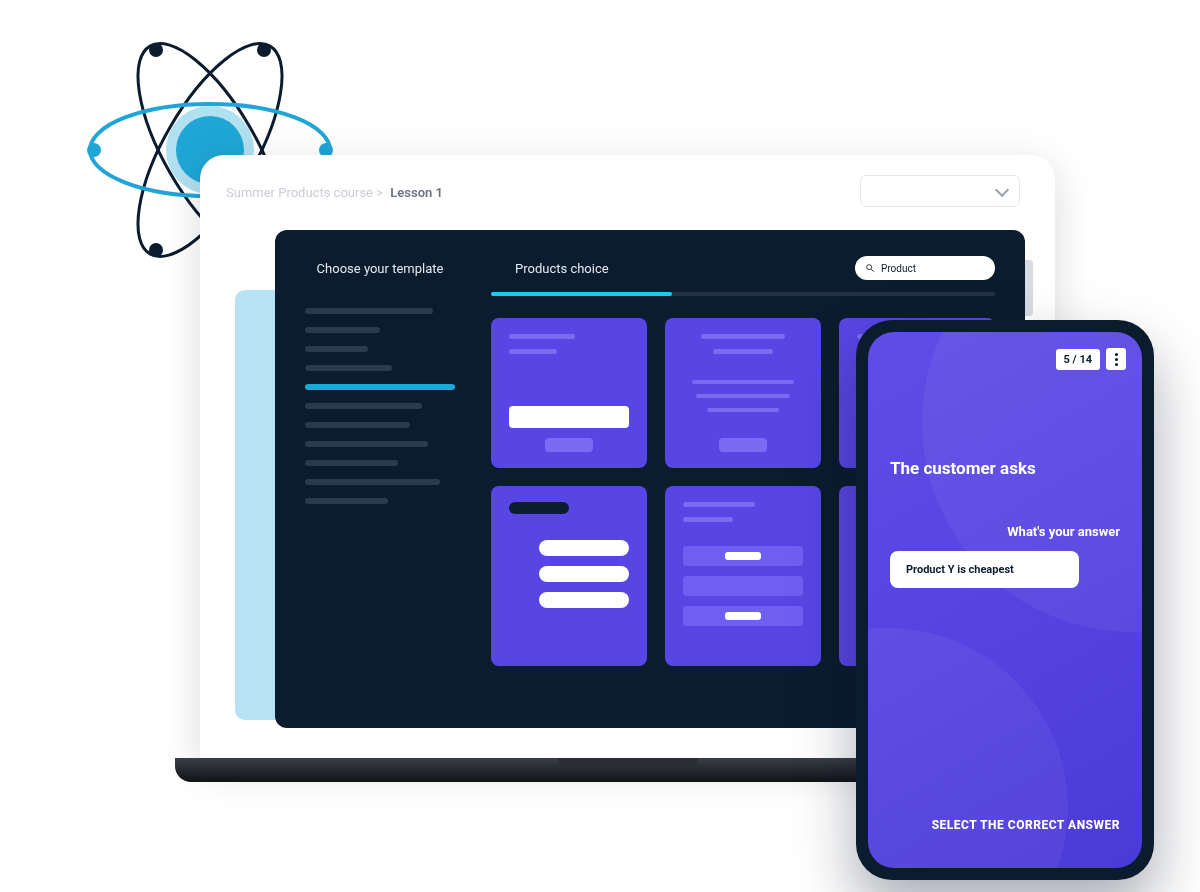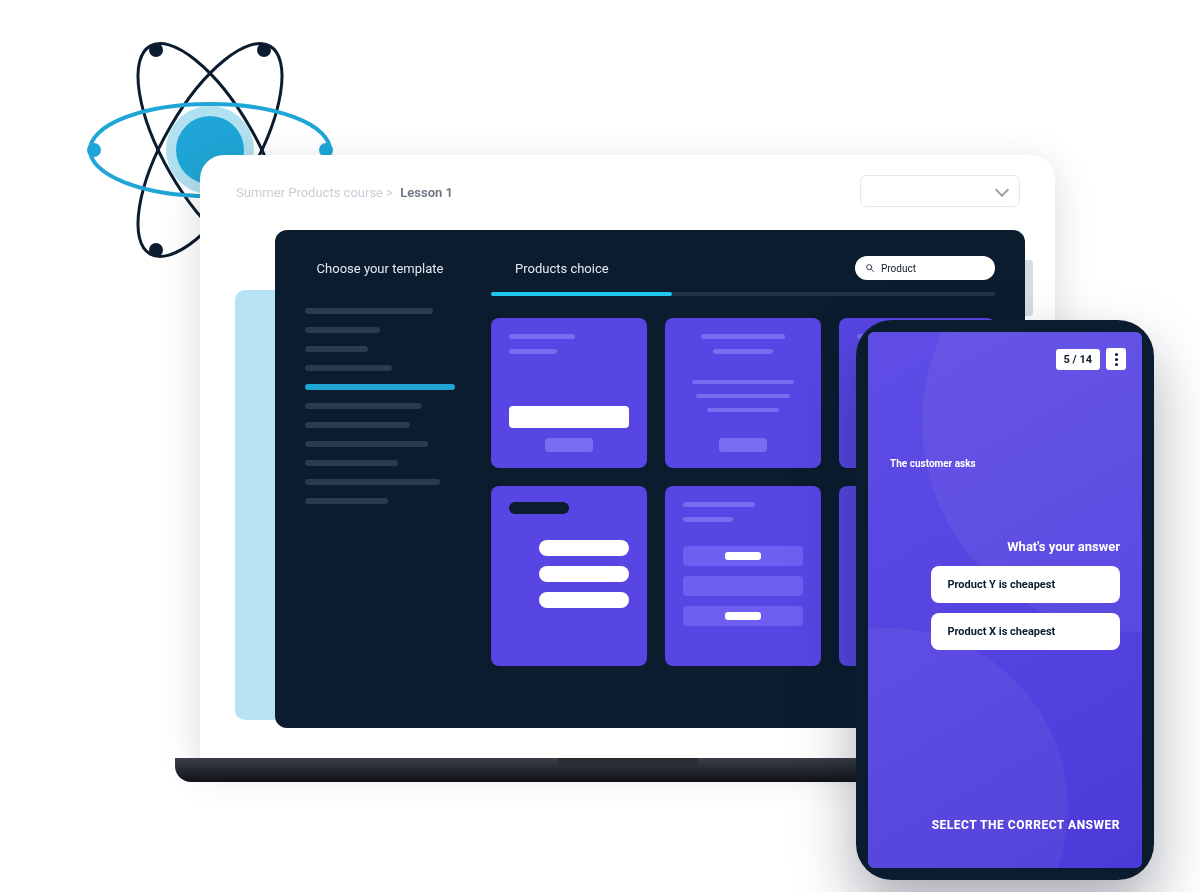--- a/index.html
+++ b/index.html
@@ -58,21 +58,21 @@
     bottom: 32px;
     width: 140px;
     height: 10px;
     background: #2a2d33;
     border-radius: 0 0 10px 10px;
   }
 
   
   .crumbs {
     position: absolute;
-    left: 36px;
+    left: 26px;
     top: 30px;
     font-size: 13px;
     color: #c9cdd6;
   }
   .crumbs .current { color: #6b7280; font-weight: 600; margin-left: 4px; }
   .header-dd {
     position: absolute;
     right: 35px;
     top: 20px;
     width: 160px;
@@ -229,21 +229,21 @@
     background: #0a1c2e;
     border-radius: 36px;
     padding: 12px;
     z-index: 3;
     box-shadow: 0 30px 60px rgba(15,20,40,0.35);
   }
   .phone-screen {
     width: 100%;
     height: 100%;
     background: linear-gradient(150deg, #5f4de6 0%, #5443e0 55%, #4a3ad8 100%);
-    border-radius: 6px;
+    border-radius: 26px;
     position: relative;
     overflow: hidden;
     color: #fff;
   }
   .blob1, .blob2 {
     position: absolute;
     background: rgba(255,255,255,0.05);
     border-radius: 50%;
   }
   .blob1 { width: 420px; height: 420px; right: -200px; top: -120px; }
@@ -276,39 +276,39 @@
   }
   .ph-counter .menu span { width:3px; height:3px; background:#0a1c2e; border-radius:50%; }
 
   .ph-content {
     position: absolute;
     inset: 0;
     padding: 24px 22px;
     display: flex;
     flex-direction: column;
   }
-  .ph-q-label { font-size: 10px; font-weight: 700; margin-top: 102px; }
+  .ph-q-label { font-size: 17px; font-weight: 700; margin-top: 102px; }
   .ph-bubble {
     margin-top: 12px;
     background: rgba(255,255,255,0.14);
     border-radius: 999px;
     padding: 10px 16px;
     font-size: 11px;
     align-self: flex-start;
   }
   .ph-a-label {
     font-size: 13px;
     font-weight: 700;
     text-align: right;
-    margin-top: 70px;
+    margin-top: 46px;
   }
   .answers {
     margin-top: 12px;
     display: flex;
-    flex-direction: column;
+    flex-direction: row;
     gap: 10px;
     align-items: flex-end;
   }
   .ans {
     width: 82%;
     background: #fff;
     color: #0a1c2e;
     font-size: 11px;
     font-weight: 700;
     padding: 12px 16px;
@@ -485,19 +485,18 @@
           <span></span>
         </div>
     </div>
 
     <div class="ph-content">
       <div class="ph-q-label">The customer asks</div>
 
       <div class="ph-a-label">What's your answer</div>
       <div class="answers">
         <div class="ans">Product Y is cheapest</div>
-        <div class="ans">Product X is cheapest</div>
       </div>
 
       <div class="ph-cta">SELECT THE CORRECT ANSWER</div>
     </div>
   </div>
 </div>
 
 </body></html>

